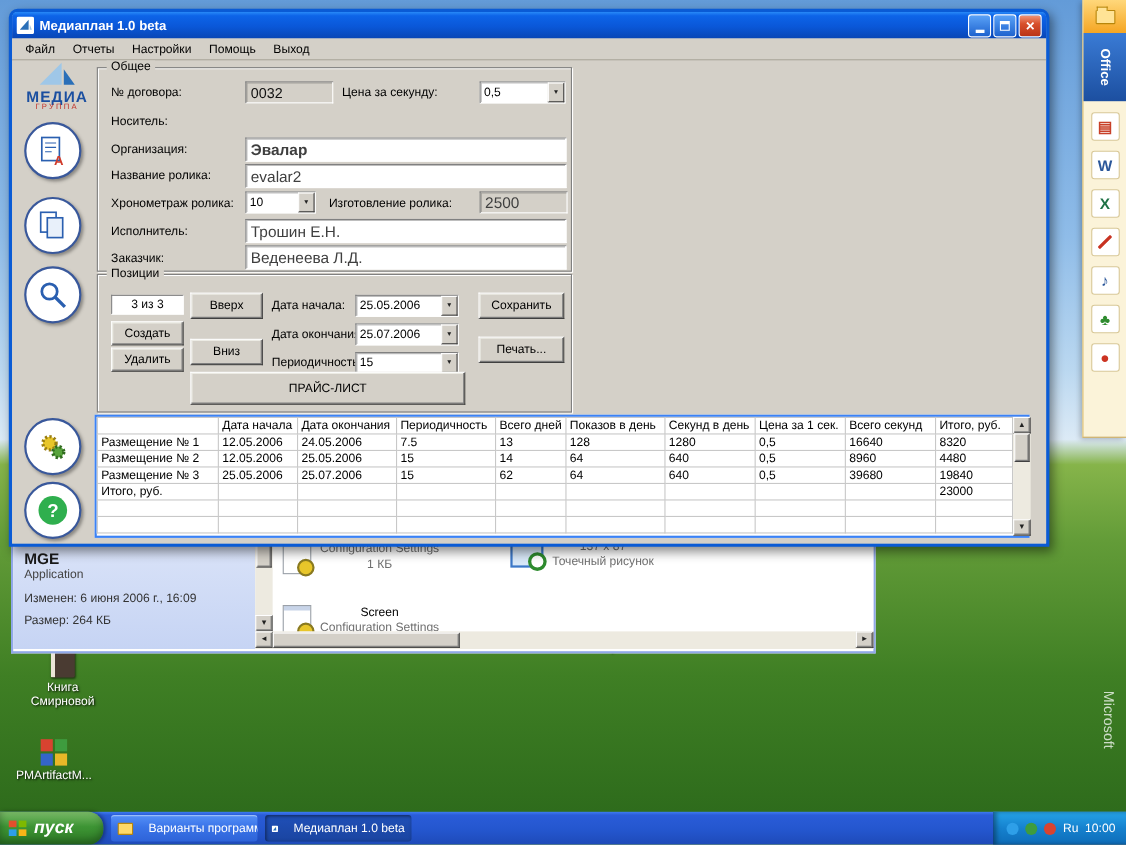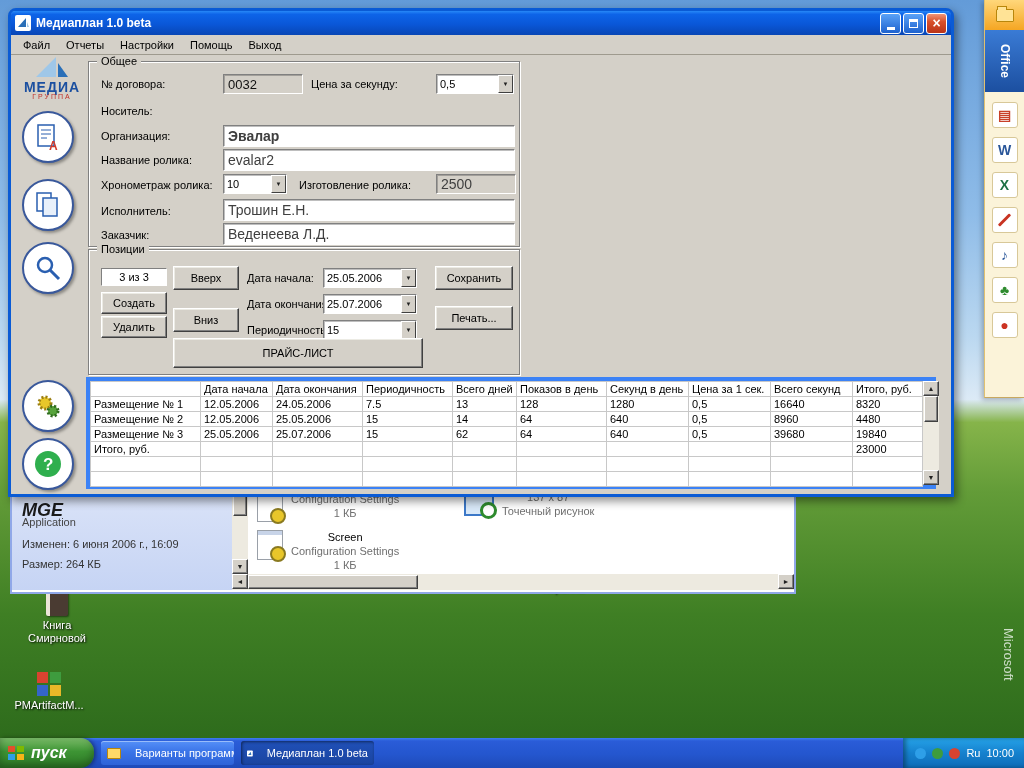--- a/index.html
+++ b/index.html
@@ -12,21 +12,21 @@
   .dicon { position:absolute; width:86px; text-align:center; color:#fff; text-shadow:1px 1px 2px #000; font-size:11px; z-index:1; line-height:13px; }
   .book-shape { width:22px; height:26px; margin:0 auto 3px; background:#4a3b32; border-left:4px solid #ece5d8; border-radius:2px; box-shadow:1px 1px 2px rgba(0,0,0,.5); }
   .grid-shape { width:24px; height:24px; margin:0 auto 3px;
     background: linear-gradient(#D84330 0 0) 0 0/11px 11px no-repeat, linear-gradient(#3E9C3E 0 0) 13px 0/11px 11px no-repeat,
                 linear-gradient(#3465C8 0 0) 0 13px/11px 11px no-repeat, linear-gradient(#E8B828 0 0) 13px 13px/11px 11px no-repeat; }
   .bin-shape { width:20px; height:24px; margin:0 auto 2px; background:linear-gradient(180deg,#EAF0FA,#B8C8E0); border:1px solid #7888A8; border-radius:3px 3px 4px 4px; }
 
   
   .folder { position:absolute; left:10px; top:490px; width:786px; height:104px; background:#fff; border:2px solid #90A8E8; border-top:none; z-index:2; }
   .fpanel { position:absolute; left:0; top:0; width:220px; height:100px; background:linear-gradient(180deg,#DAE3F8,#C6D4F4); color:#1a1a1a; }
-  .fpanel .t1 { position:absolute; left:10px; top:10px; font-weight:bold; font-size:18px;font-style:italic; }
+  .fpanel .t1 { position:absolute; left:10px; top:10px; font-weight:bold; font-size:14px; }
   .fpanel .t2 { position:absolute; left:10px; top:26px; color:#444; }
   .fpanel .t3 { position:absolute; left:10px; top:48px; color:#333; }
   .fpanel .t4 { position:absolute; left:10px; top:68px; color:#333; }
   .ffiles { position:absolute; left:236px; top:0; width:546px; height:84px; background:#fff; overflow:hidden; }
   .fitem { position:absolute; display:flex; gap:8px; align-items:flex-start; }
   .fitem .lines div { line-height:14px; color:#6F6F6F; white-space:nowrap;text-align:center; }
   .fitem .lines div.fname { color:#000; }
   .file-doc-icon { width:26px; height:30px; background:#fff; border:1px solid #9AA0A8; box-shadow:inset 0 4px 0 #C8D4E8; position:relative; }
   .file-doc-icon:after { content:""; position:absolute; right:-4px; bottom:-3px; width:12px; height:12px; border-radius:50%; background:#E8C62A; border:2px solid #8A7A20; }
   .file-pic-icon { width:30px; height:26px; border:2px solid #3C78C8; background:#D8E8F8; position:relative; }
@@ -62,21 +62,21 @@
   .tbox { position:absolute; background:#fff; border:1px solid; border-color:#808080 #fff #fff #808080; box-shadow:inset 1px 1px 0 rgba(70,70,70,.35); padding:1px 4px; font-size:14px; color:#3F3F3F; overflow:hidden; white-space:nowrap; line-height:18px; }
   .tbox.small { font-size:13px; color:#111; }
   .tbox.gray { background:#D4D0C8; }
   .combo { position:absolute; background:#fff; border:1px solid; border-color:#808080 #fff #fff #808080; box-shadow:inset 1px 1px 0 rgba(70,70,70,.35); display:flex; align-items:center; padding-left:3px; font-size:11px; }
   .combo .val { flex:1; overflow:hidden; white-space:nowrap; }
   .combo .arrow { width:15px; align-self:stretch; background:#D4D0C8; border:1px solid; border-color:#fff #404040 #404040 #fff; display:flex; align-items:center; justify-content:center; font-size:6px; color:#222; }
   .hl { background:#316AC5; color:#fff; padding:0 1px; }
   .btn { position:absolute; background:#D4D0C8; border:1px solid; border-color:#FFF #404040 #404040 #FFF; box-shadow:inset -1px -1px 0 #808080, inset 1px 1px 0 #ECEBE4; display:flex; align-items:center; justify-content:center; font-size:11px; color:#000; }
   .counter { position:absolute; background:#fff; border:1px solid; border-color:#808080 #fff #fff #808080; display:flex; align-items:center; justify-content:center; }
 
-  .grid-wrap { position:absolute; display:flex; border:4px solid #3b82f6; background:#fff; }
+  .grid-wrap { position:absolute; display:flex; border:2px solid #3b82f6; background:#fff; }
   table.grid { border-collapse:collapse; table-layout:fixed; width:832px; align-self:flex-start; background:#fff; }
   .grid th, .grid td { border:1px solid #C8C8C8; font-weight:normal; font-size:11px; text-align:left; padding:0 3px; height:15px; overflow:hidden; white-space:nowrap; }
   .grid td:last-child { text-align:left;margin-top:16px; }
   .grid th:nth-child(1){width:110px} .grid th:nth-child(2){width:72px} .grid th:nth-child(3){width:90px}
   .grid th:nth-child(4){width:90px} .grid th:nth-child(5){width:64px} .grid th:nth-child(6){width:90px}
   .grid th:nth-child(7){width:82px} .grid th:nth-child(8){width:82px} .grid th:nth-child(9){width:82px}
   .grid th:nth-child(10){width:70px}
   .vscroll { width:16px; background:#EDEAE0; display:flex; flex-direction:column; }
 
   
@@ -145,21 +145,21 @@
           <div>1 КБ</div>
         </div>
       </div>
       <div class="fitem" style="left:216px; top:0px;">
         <div class="file-pic-icon"></div>
         <div class="lines">
           <div>137 x 87</div>
           <div>Точечный рисунок</div>
         </div>
       </div>
-      <div class="fitem" style="left:9px; top:40px;">
+      <div class="fitem" style="left:9px; top:60px;">
         <div class="file-doc-icon"></div>
         <div class="lines">
           <div class="fname">Screen</div>
           <div>Configuration Settings</div>
           <div>1 КБ</div>
         </div>
       </div>
     </div>
     <div class="fhscroll">
       <div class="sbtn">◄</div>

